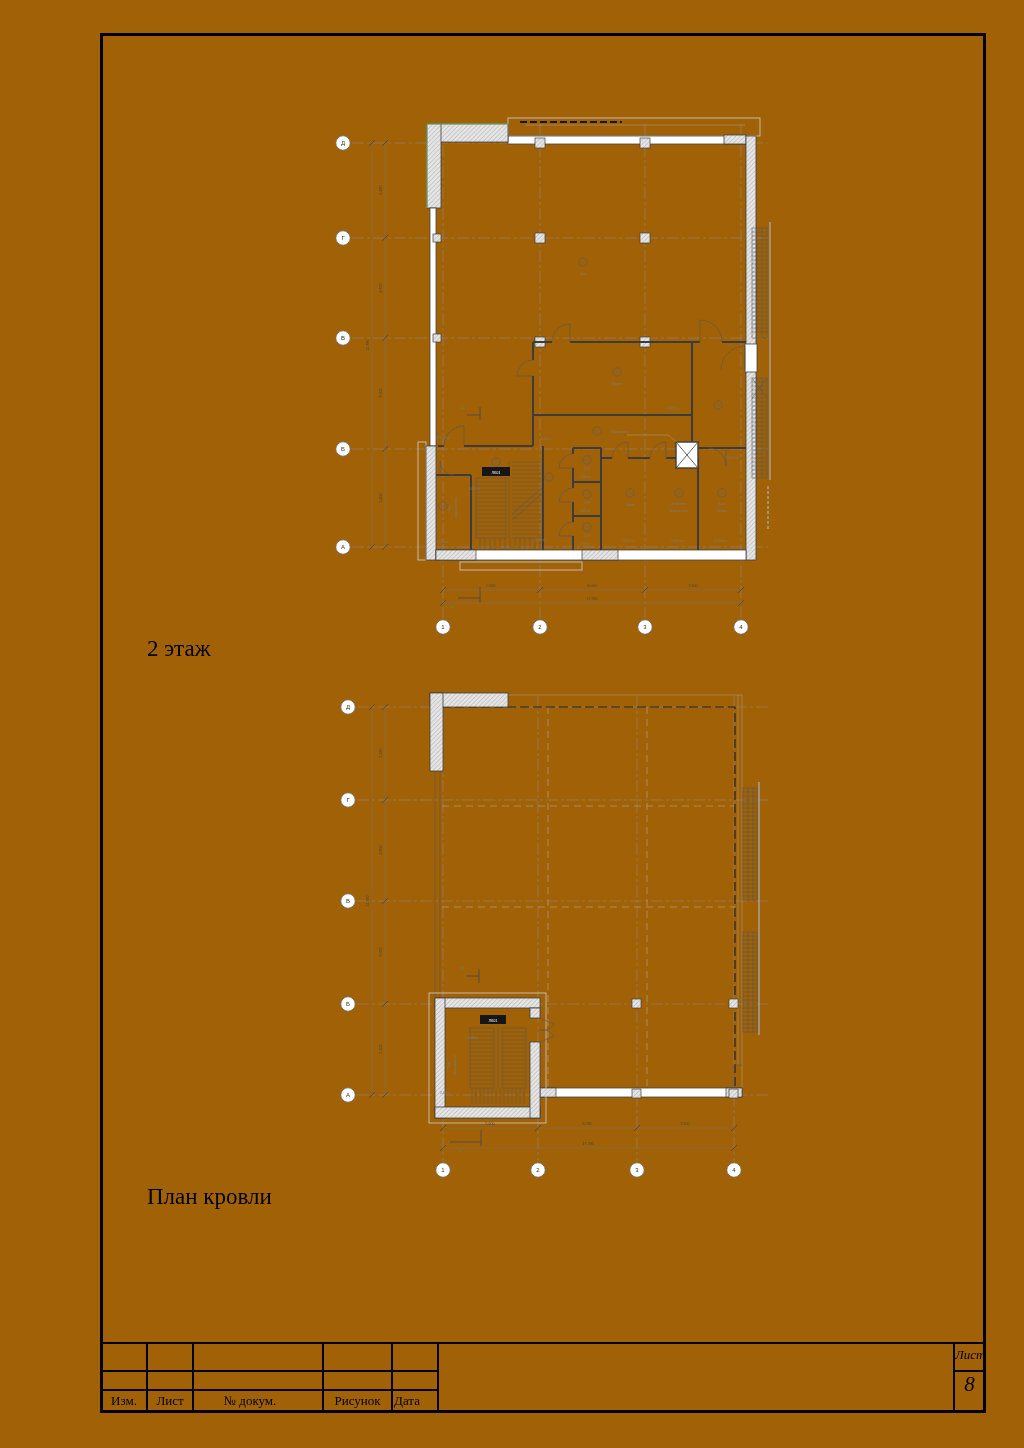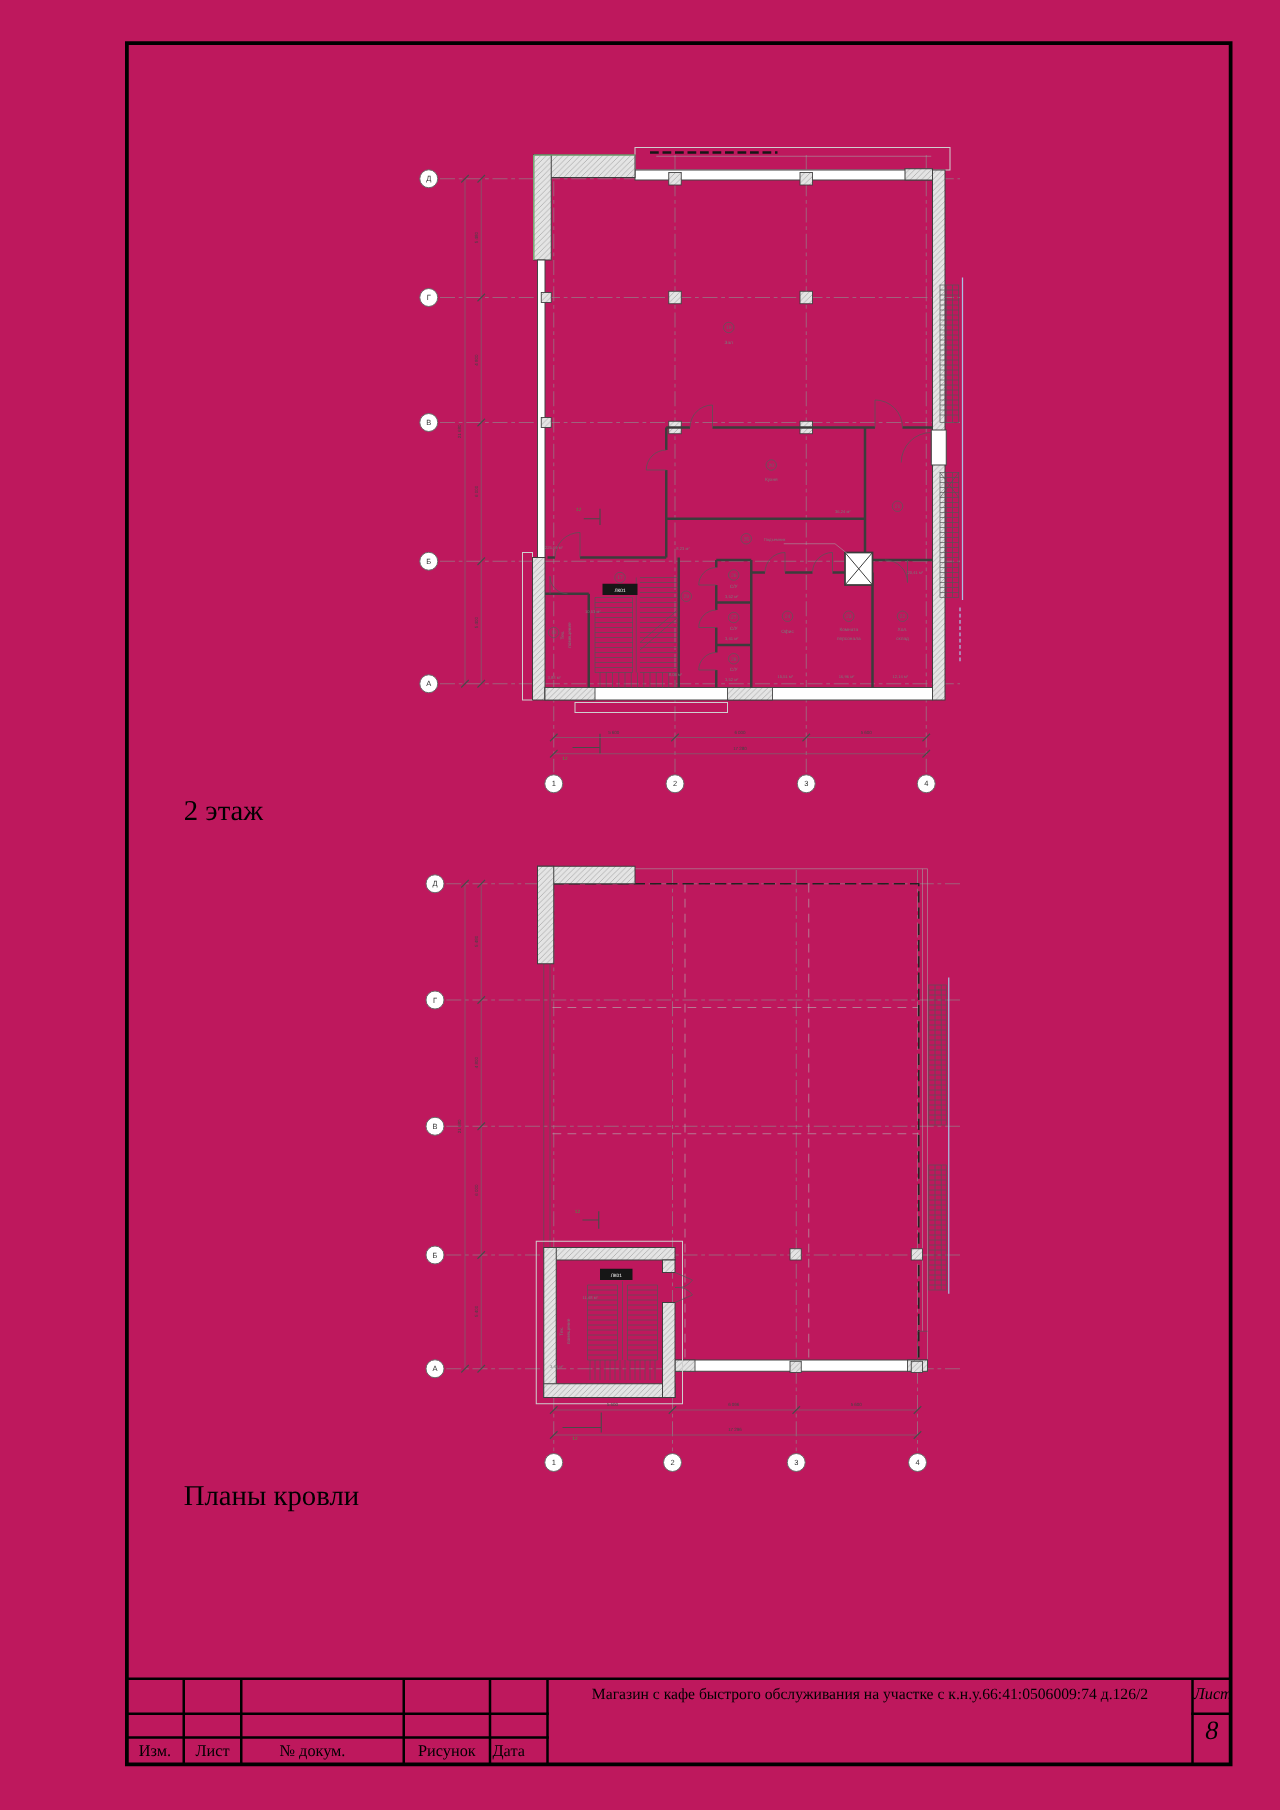--- a/index.html
+++ b/index.html
@@ -1,16 +1,16 @@
 <!DOCTYPE html>
 <html><head>
 <meta charset="utf-8">
 <style>
   html,body{margin:0;padding:0;background:#fff;}
-  #sheet{position:relative;width:1024px;height:1448px;background:#be185d;overflow:hidden;
+  #sheet{position:relative;width:1024px;height:1448px;background:#a16207;overflow:hidden;
          font-family:"Liberation Serif",serif;}
   #frame{position:absolute;left:100px;top:33px;width:886px;height:1380px;
          border:3px solid #000;box-sizing:border-box;}
   svg{position:absolute;}
   .caption{position:absolute;font-size:23px;color:#000;}
   
   .gl{stroke:#8f8f8f;stroke-width:.5;stroke-dasharray:12 3 3 3;fill:none}
   .gl2{stroke:#b5b5b5;stroke-width:.5;stroke-dasharray:7 5;fill:none}
   .dim{stroke:#707070;stroke-width:.5;fill:none}
   .tick{stroke:#4a4a4a;stroke-width:.9;fill:none}
@@ -400,36 +400,35 @@
         <text class="bub" x="113" y="492.2">1</text>
       <circle class="bubc" cx="208" cy="490" r="7.2"></circle>
         <text class="bub" x="208" y="492.2">2</text>
       <circle class="bubc" cx="307" cy="490" r="7.2"></circle>
         <text class="bub" x="307" y="492.2">3</text>
       <circle class="bubc" cx="404" cy="490" r="7.2"></circle>
         <text class="bub" x="404" y="492.2">4</text>
     </g>
   </svg>
 
-  <div class="caption" style="left:147px;top:1184px">Планы кровли</div>
+  <div class="caption" style="left:147px;top:1184px">План кровли</div>
 
   <div id="titleblock">
     <div class="vline" style="left:44px"></div>
     <div class="vline" style="left:90px"></div>
     <div class="vline" style="left:220px"></div>
     <div class="vline" style="left:289px"></div>
     <div class="vline" style="left:335px"></div>
     <div class="vline" style="left:851px"></div>
     <div class="hline" style="left:0;width:337px;top:26px"></div>
     <div class="hline" style="left:0;width:337px;top:45px"></div>
     <div class="hline" style="left:851px;width:31px;top:26px"></div>
 
     <div class="tb-label" style="left:0;width:44px">Изм.</div>
     <div class="tb-label" style="left:46px;width:44px">Лист</div>
     <div class="tb-label" style="left:92px;width:112px">№ докум.</div>
     <div class="tb-label" style="left:222px;width:67px">Рисунок</div>
     <div class="tb-label" style="left:291px;width:28px">Дата</div>
 
-    <div class="tb-project">Магазин с кафе быстрого обслуживания на участке с к.н.у.66:41:0506009:74 д.126/2</div>
     <div class="tb-sheet-label">Лист</div>
     <div class="tb-sheet-num">8</div>
   </div>
 </div>
 
 </body></html>

